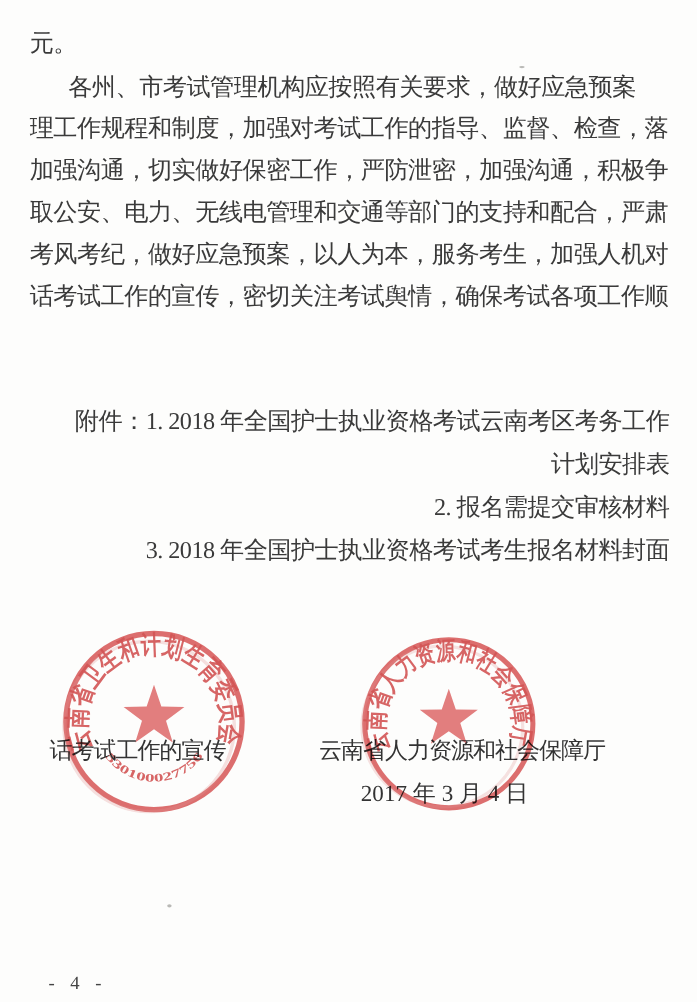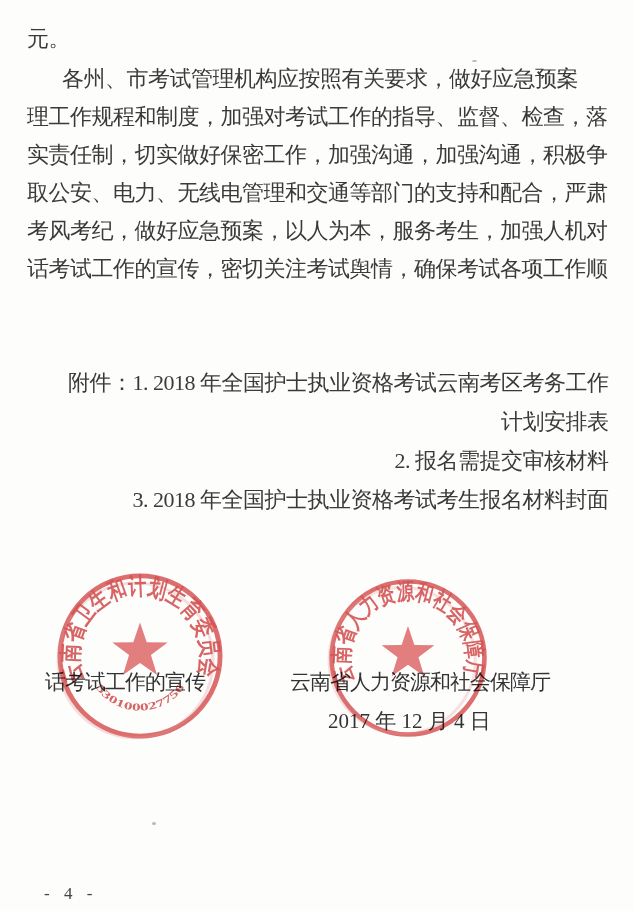--- a/index.html
+++ b/index.html
@@ -82,36 +82,36 @@
 </style>
 </head>
 <body>
 
 <div class="page">
 
   <div class="bodytext">
     <div class="line line-first">元。</div>
     <div class="line indent">各州、市考试管理机构应按照有关要求，做好应急预案</div>
     <div class="line">理工作规程和制度，加强对考试工作的指导、监督、检查，落</div>
-    <div class="line">实责任制，切实做好保密工作，加强沟通，加强沟通，积极争</div>
+    <div class="line">加强沟通，切实做好保密工作，严防泄密，加强沟通，积极争</div>
     <div class="line">取公安、电力、无线电管理和交通等部门的支持和配合，严肃</div>
     <div class="line">考风考纪，做好应急预案，以人为本，服务考生，加强人机对</div>
     <div class="line">话考试工作的宣传，密切关注考试舆情，确保考试各项工作顺</div>
   </div>
 
   <div class="attachment">
     <div class="aline">附件：1. 2018 年全国护士执业资格考试云南考区考务工作</div>
     <div class="aline aline-cont">计划安排表</div>
     <div class="aline aline-item">2. 报名需提交审核材料</div>
     <div class="aline aline-item">3. 2018 年全国护士执业资格考试考生报名材料封面</div>
   </div>
 
   <div class="sig sig-left">话考试工作的宣传</div>
   <div class="sig sig-right">云南省人力资源和社会保障厅</div>
-  <div class="sig sig-date">2017 年 12 月 4 日</div>
+  <div class="sig sig-date">2017 年 3 月 4 日</div>
 
   <div class="seal seal-left">
     <svg viewBox="0 0 200 200" xmlns="http://www.w3.org/2000/svg">
       <defs>
         <path id="arcL" d="M 35.6 127.3 A 70 70 0 1 1 164.4 127.3" fill="none"></path>
         <path id="arcLb" d="M 47.4 132.9 A 62 62 0 0 0 152.6 132.9" fill="none"></path>
       </defs>
       <circle cx="100" cy="100" r="91" fill="none" stroke="#d64f4f" stroke-width="5.5" opacity="0.88"></circle>
       <circle cx="95" cy="105" r="88" fill="none" stroke="#e08a8a" stroke-width="3.5" opacity="0.28"></circle>
       <polygon points="100,62 107.6,84.5 131.4,84.8 112.4,99.0 119.4,121.7 100,108 80.6,121.7 87.6,99.0 68.6,84.8 92.4,84.5" fill="#dc5c5c" opacity="0.85"></polygon>

